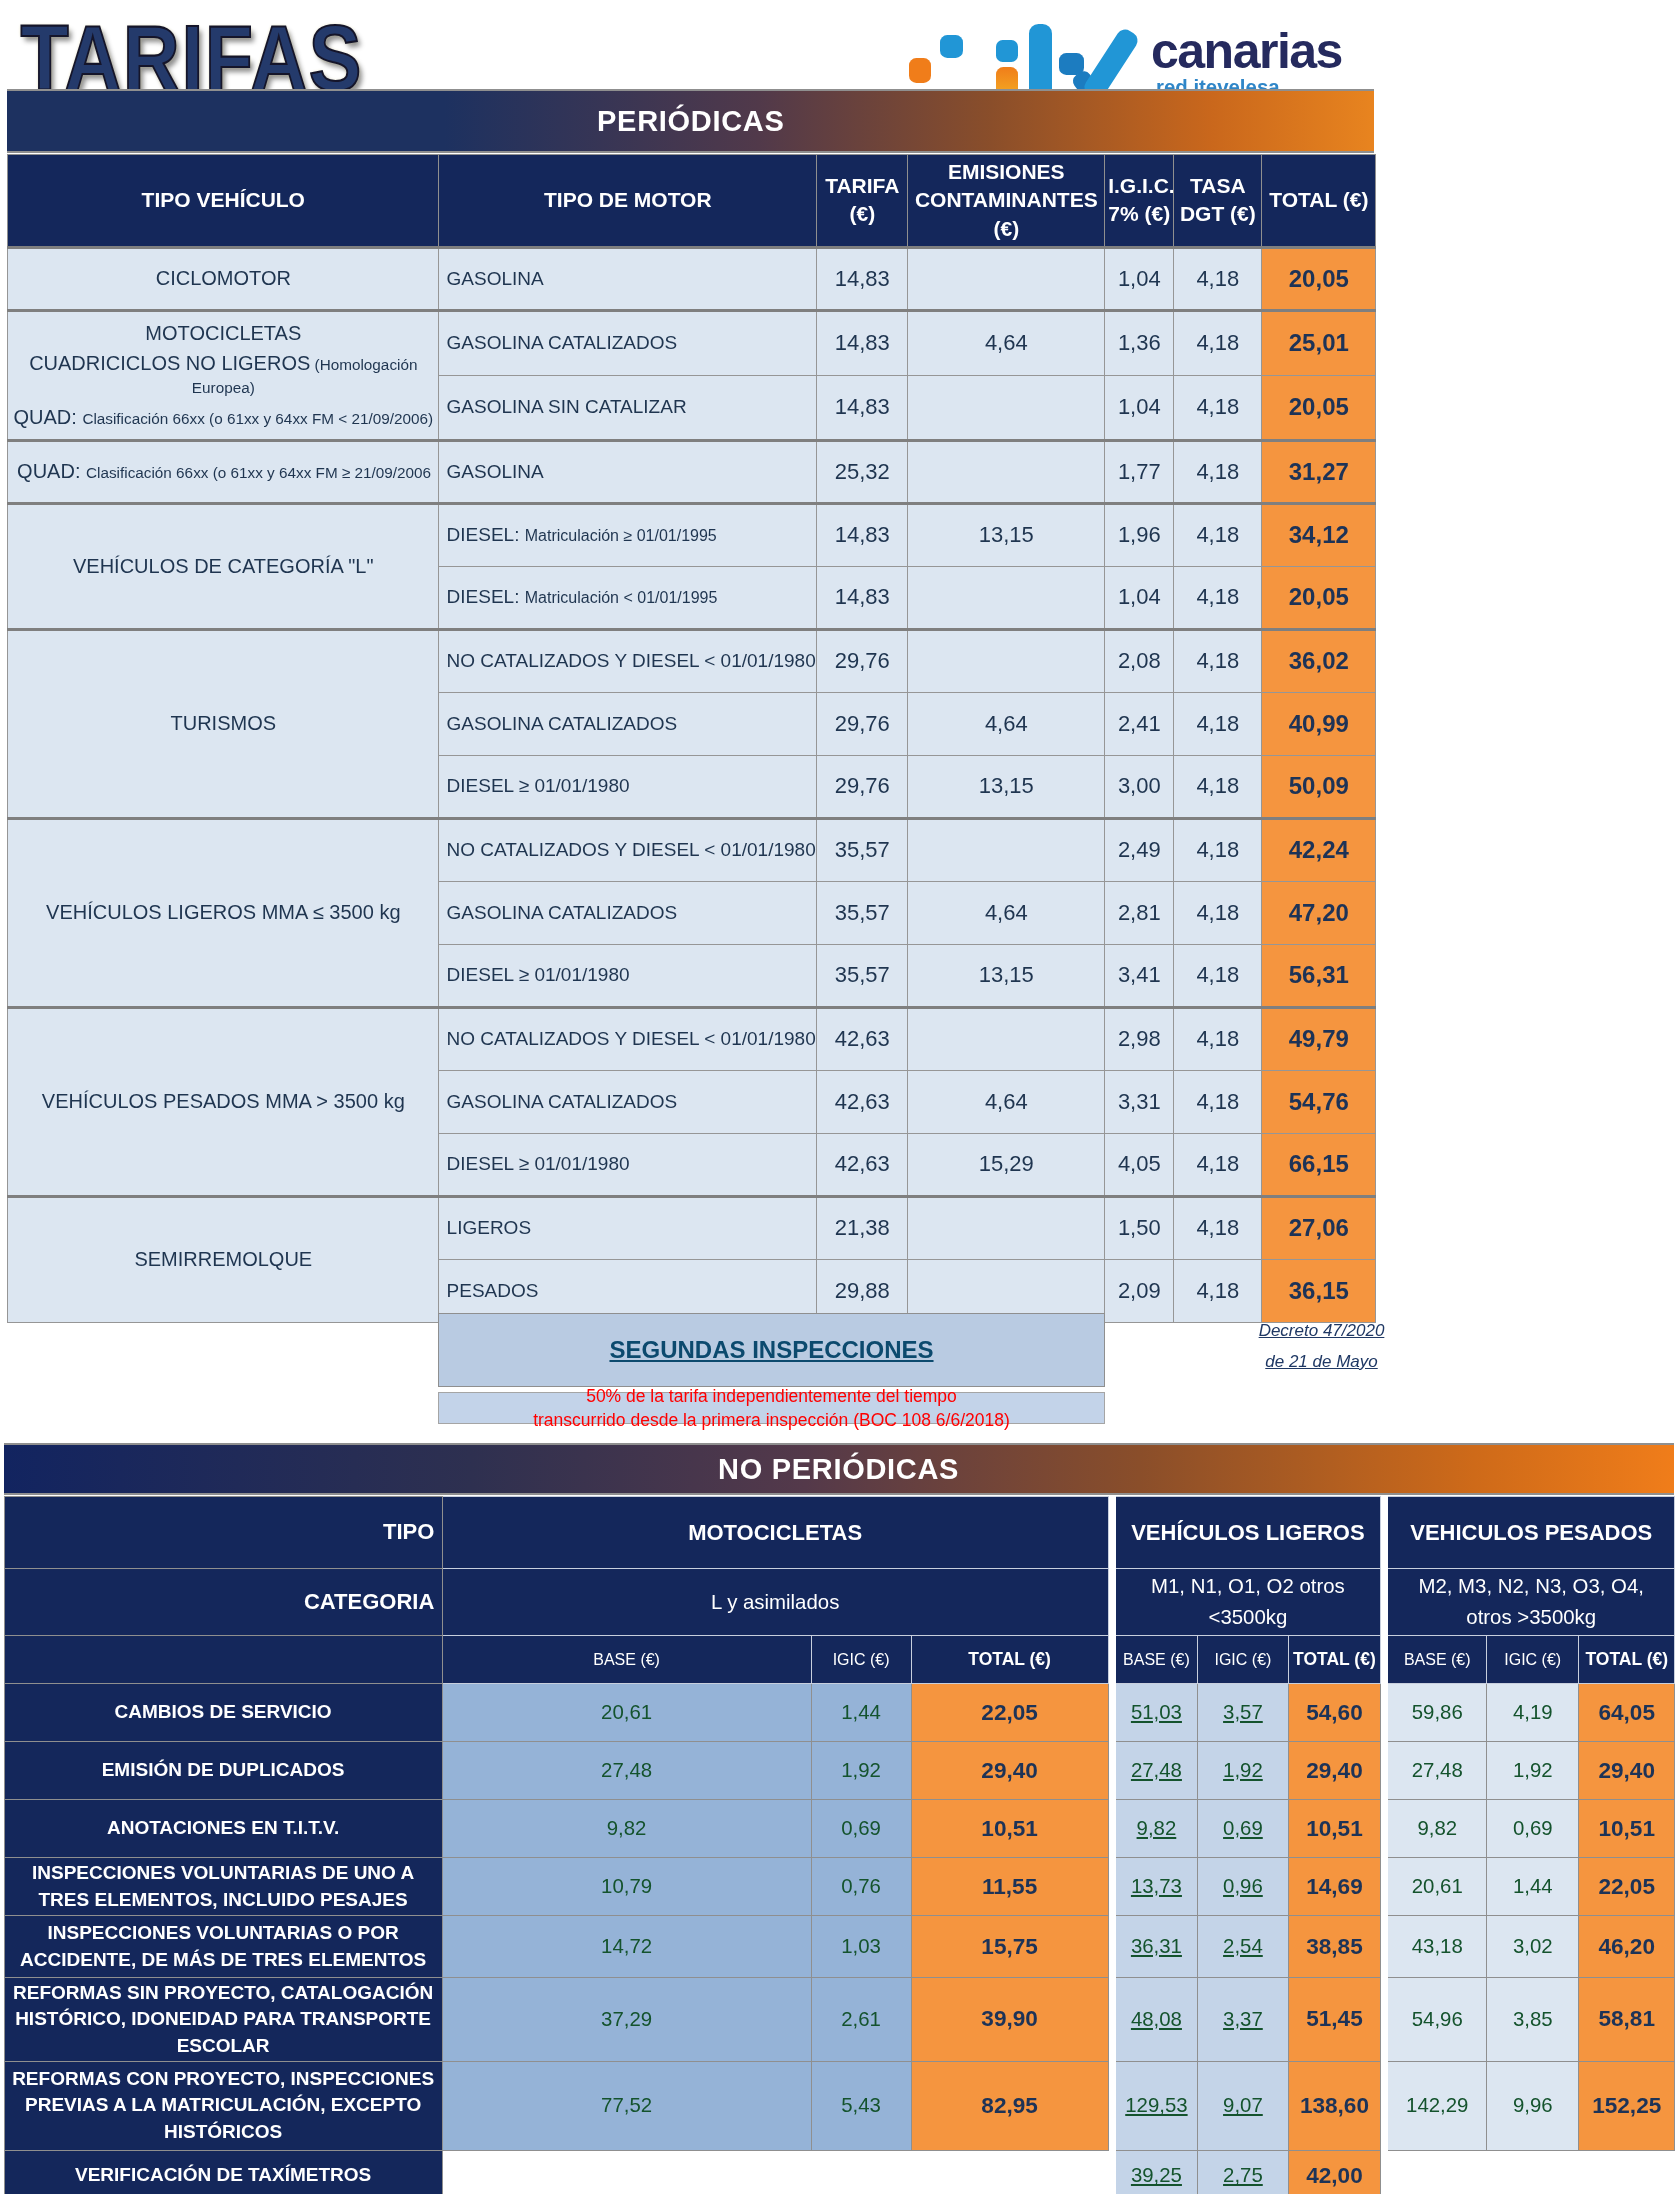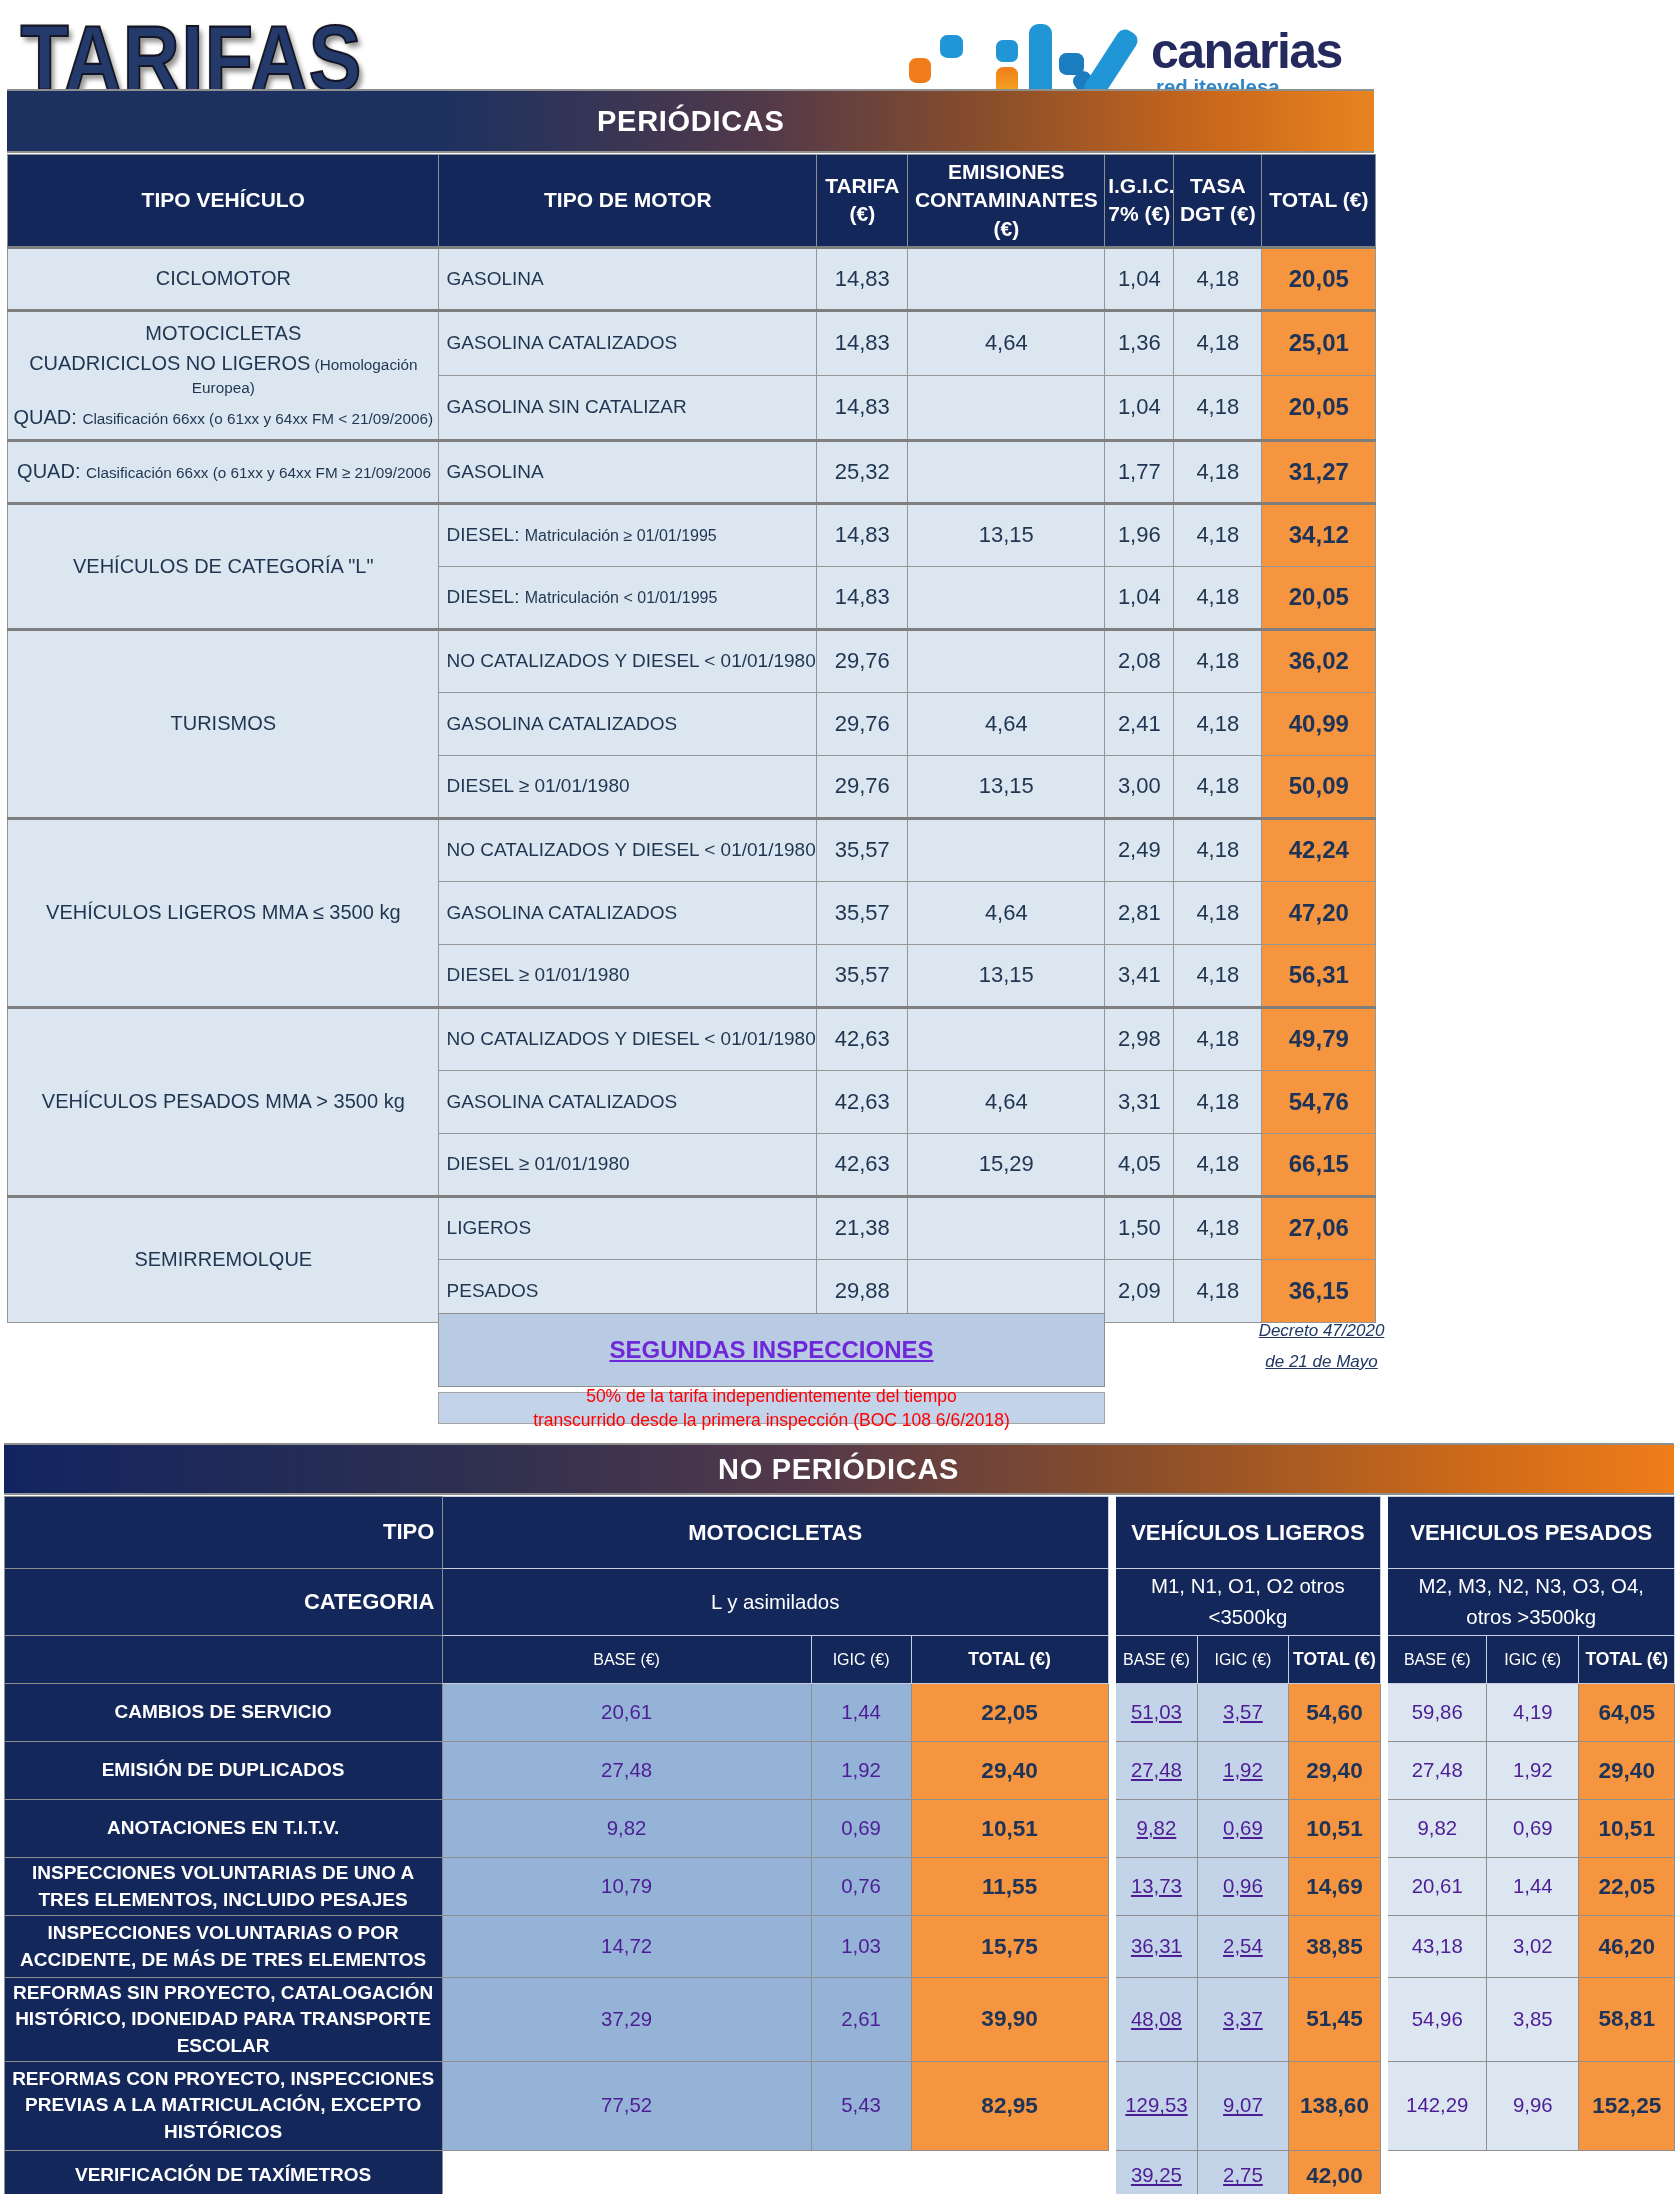--- a/index.html
+++ b/index.html
@@ -49,21 +49,21 @@
   .vcell .vsmall { font-size: 15.3px; }
   .vcell.left { text-align: left; padding-left: 8.8px; }
   .motor { background: #DCE6F1; text-align: left; padding-left: 7.3px; color: #1F3550; font-size: 19px; }
   .motor .msmall { font-size: 16px; }
   .num { background: #DCE6F1; text-align: center; color: #1F3550; font-size: 22px; }
   .tot { background: #F5953F; text-align: center; color: #1D3357; font-size: 24px; font-weight: bold; }
 
   
   #segundas-box { position: absolute; left: 438px; top: 1313px; width: 667px; height: 74px;
       background: #B9CBE2; border: 1.5px solid #8f8f8f; display: flex; align-items: center; justify-content: center; }
-  #segundas-box .stitle { color: #6d28d9; font-weight: bold; font-size: 24px; text-decoration: underline; }
+  #segundas-box .stitle { color: #0c4a6e; font-weight: bold; font-size: 24px; text-decoration: underline; }
   #segundas-note { position: absolute; left: 438px; top: 1392px; width: 667px; height: 32px;
       background: #C3D3E9; border: 1.5px solid #a5a5a5; display: flex; flex-direction: column; align-items: center; justify-content: center; }
   #segundas-note .nline { color: #FF0000; font-size: 17.5px; line-height: 24px; }
   #decreto { position: absolute; left: 1241px; top: 1315px; width: 161px; text-align: center;
       color: #1F3864; font-style: italic; font-size: 17px; line-height: 31px; }
   #decreto span { display: block; text-decoration: underline; }
 
   
   #nop-table { position: absolute; left: 3.6px; top: 1496px; border-collapse: collapse; table-layout: fixed; width: 1670px; border-bottom: 5.1px solid #BFBFBF; }
   #nop-table td { border: 1.5px solid #8f8f8f; overflow: hidden; }
@@ -73,21 +73,21 @@
   #nop-table tr.r7 { height: 89px; } #nop-table tr.r8 { height: 53px; }
   .hnavy { background: #14275B; color: #fff; text-align: center; border-color: #c8cfdd !important; }
   .hnavy.gname { font-size: 22px; font-weight: bold; }
   .hnavy.gcat  { font-size: 20.4px; line-height: 1.5; padding: 1.5px 10.2px; }
   .hnavy.sub   { font-size: 16px; }
   .hnavy.sub.total { font-size: 17.5px; font-weight: bold; }
   .rowlabel { background: #14275B; color: #fff; font-weight: bold; font-size: 19px; text-align: center;
       line-height: 1.4; padding: 1.5px 5.8px; border-color: #8f8f8f !important; }
   .rowlabel.ralign { text-align: right; padding-right: 7.3px; font-size: 22px; }
   .mb { background: #95B3D7; } .lb { background: #C4D4E8; text-decoration: underline; } .pb { background: #DCE6F1; }
-  .npnum { text-align: center; color: #4c1d95; font-size: 20.4px; }
+  .npnum { text-align: center; color: #14532d; font-size: 20.4px; }
   .nptot { background: #F5953F; text-align: center; color: #1D3357; font-size: 22.6px; font-weight: bold; }
   .blankcell { background: #fff; border-left-color: #fff !important; border-right-color: #fff !important; }
 </style>
 </head>
 <body>
 
 <div class="page">
 
   <div class="tarifas-logo">TARIFAS</div>
   <div class="itv-logo">

